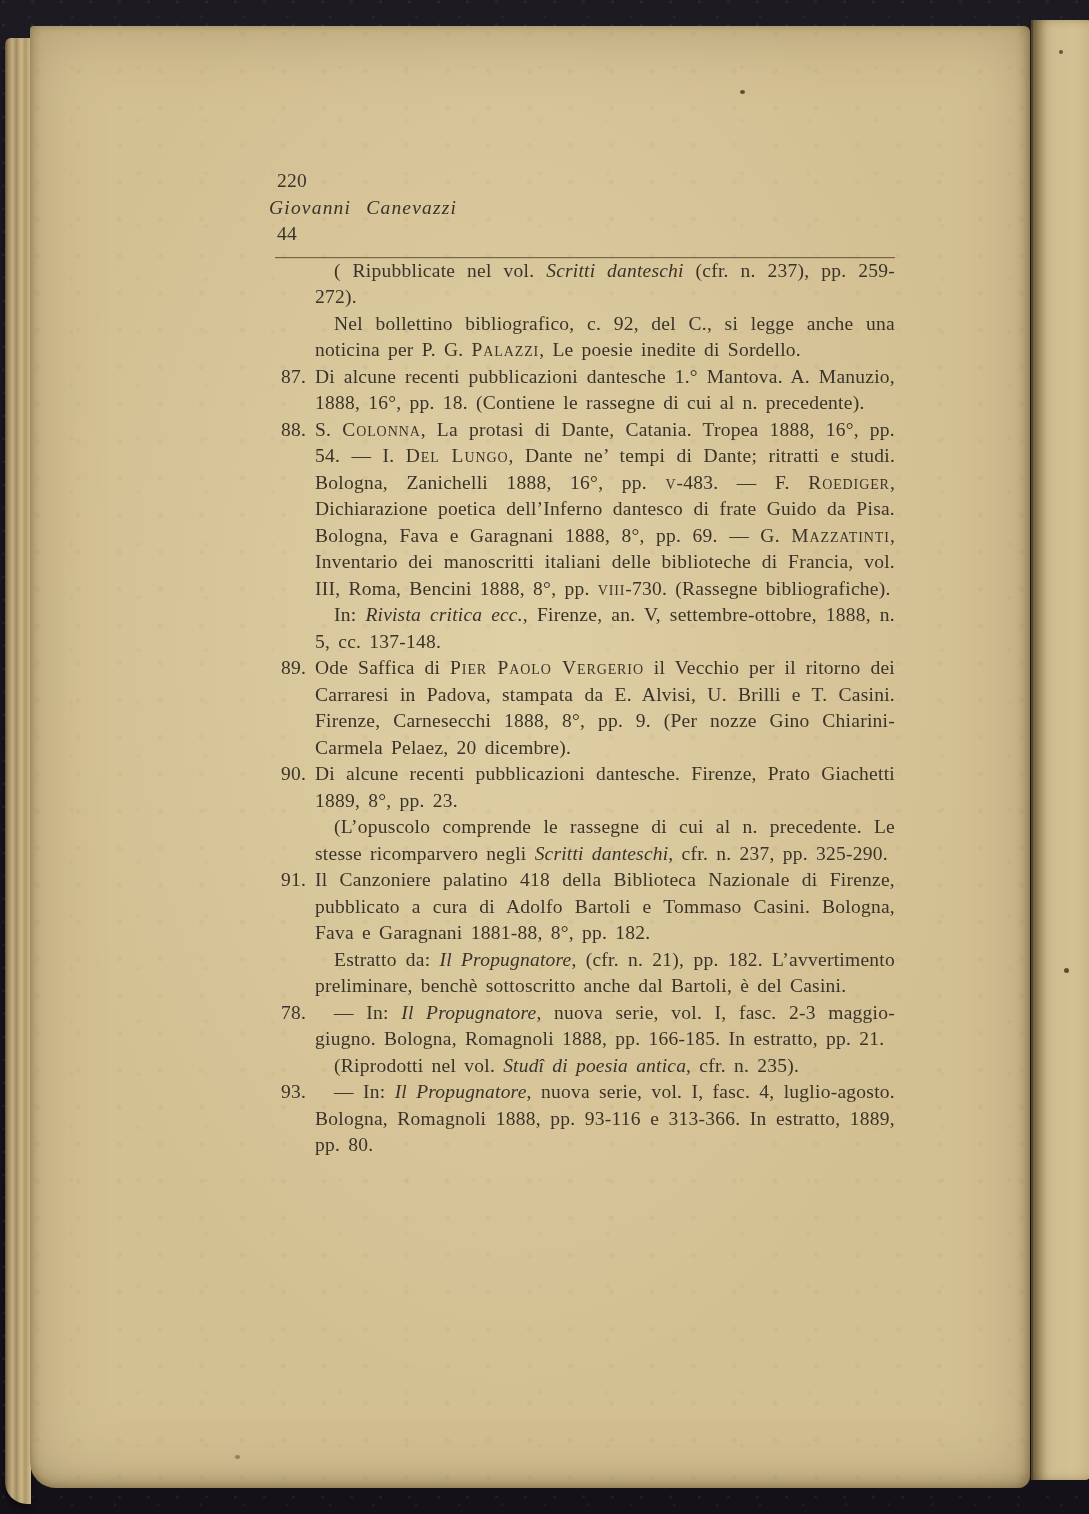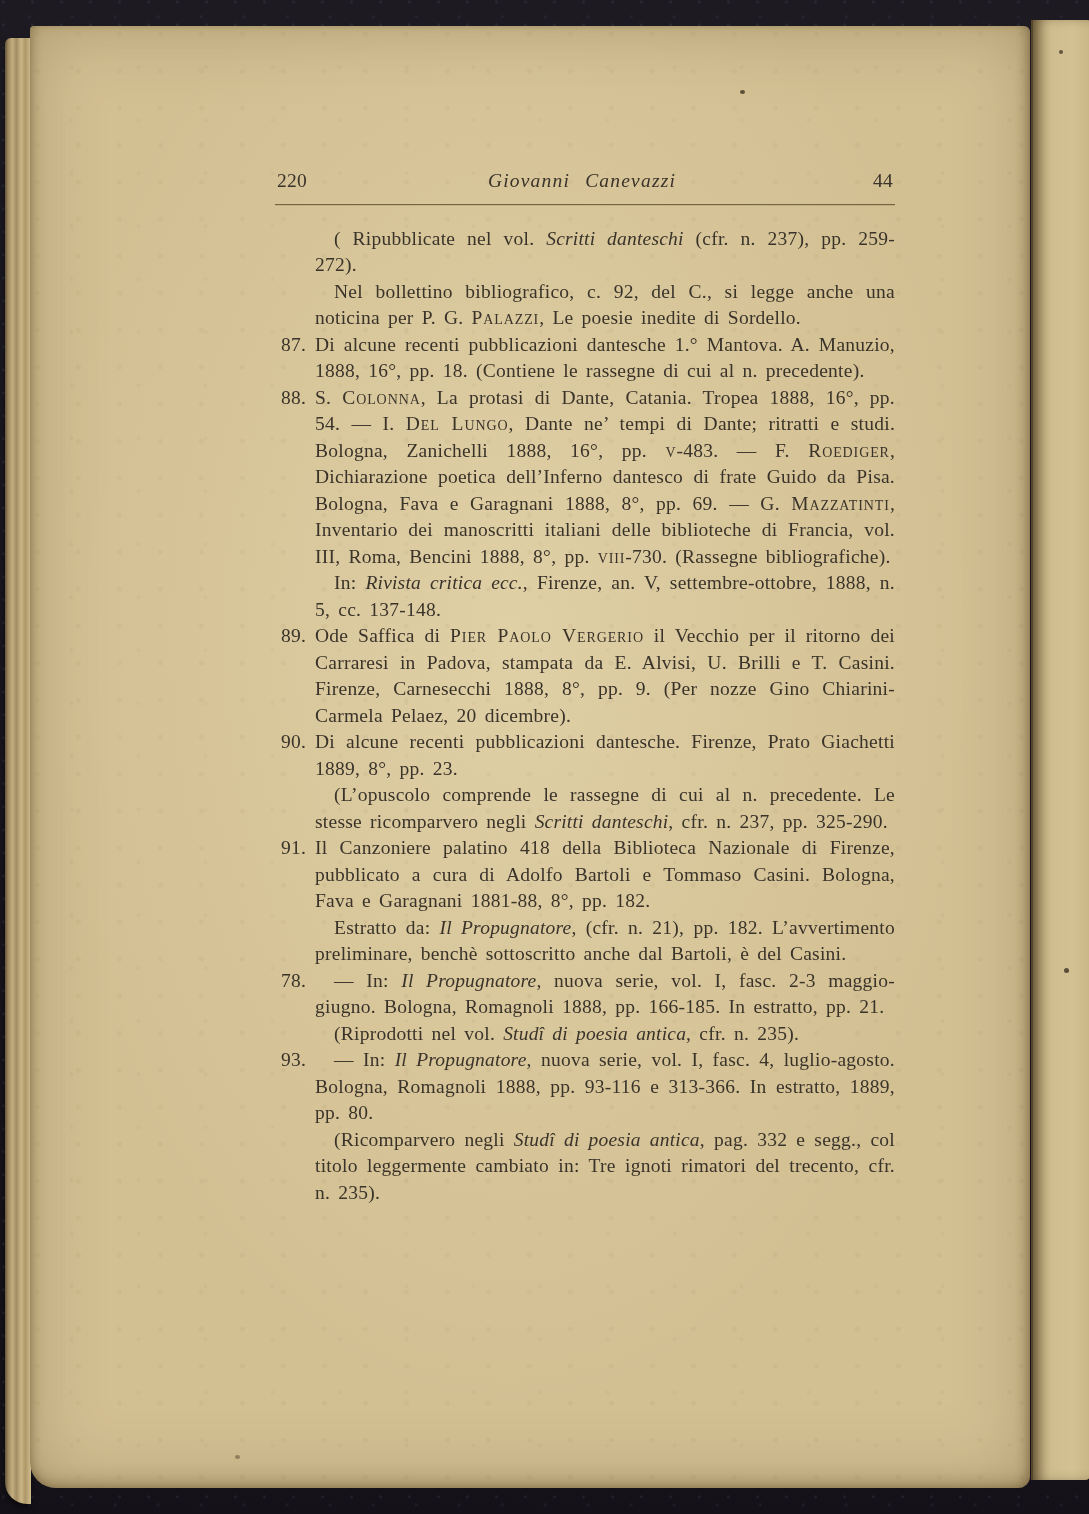--- a/index.html
+++ b/index.html
@@ -49,25 +49,25 @@
   .s3{left:31px;top:948px;width:5px;height:5px;opacity:.85;}
   .s4{left:205px;top:1429px;width:5px;height:4px;opacity:.45;}
 
   
   .text-area{
     position:absolute;left:245px;top:142px;width:620px;
     color:#3a332a;
     font-size:19.5px;line-height:26.5px;
     letter-spacing:.25px;word-spacing:3px;
   }
-  .header{display:flex;align-items:baseline;justify-content:space-between;padding:0 2px;}
+  .header{display:flex;align-items:baseline;justify-content:space-between;padding:0 2px;flex-direction:column;}
   .header .pgnum{font-size:19.5px;}
   .header .title{font-style:italic;letter-spacing:1.2px;word-spacing:9px;transform:translateX(-8px);}
   .rule{border:0;border-top:1.6px solid rgba(92,76,45,.8);margin:9px 0 0 0;box-shadow:0 1px 0 rgba(92,76,45,.15);}
-  .biblio{margin-top:21px;}
+  .biblio{}
   .block{display:flex;align-items:flex-start;}
   .num{flex:0 0 40px;box-sizing:border-box;padding-left:6px;}
   .cont .num{visibility:hidden;}
   .entry-body{flex:1 1 auto;min-width:0;}
   .par{margin:0;text-align:justify;text-justify:inter-word;}
   .par.indent{text-indent:19px;}
   .it{font-style:italic;letter-spacing:.2px;}
   .sc{font-variant:small-caps;letter-spacing:.9px;}
 </style>
 </head>
@@ -129,21 +129,20 @@
             <div class="num">78.</div>
             <div class="entry-body">
               <p class="par indent"><span>— In: </span><span class="it">Il Propugnatore</span><span>, nuova serie, vol. I, fasc. 2-3 maggio-giugno. Bologna, Romagnoli 1888, pp. 166-185. In estratto, pp. 21.</span></p>
               <p class="par indent"><span>(Riprodotti nel vol. </span><span class="it">Studî di poesia antica</span><span>, cfr. n. 235).</span></p>
             </div>
           </div>
           <div class="block">
             <div class="num">93.</div>
             <div class="entry-body">
               <p class="par indent"><span>— In: </span><span class="it">Il Propugnatore</span><span>, nuova serie, vol. I, fasc. 4, luglio-agosto. Bologna, Romagnoli 1888, pp. 93-116 e 313-366. In estratto, 1889, pp. 80.</span></p>
-              <p class="par indent"><span>(Ricomparvero negli </span><span class="it">Studî di poesia antica</span><span>, pag. 332 e segg., col titolo leggermente cambiato in: Tre ignoti rimatori del trecento, cfr. n. 235).</span></p>
             </div>
           </div>
         </div>
     </div>
     <div class="speck s1"></div>
     <div class="speck s4"></div>
   </div>
 
   <div class="right-page">
     <div class="speck s2"></div>

